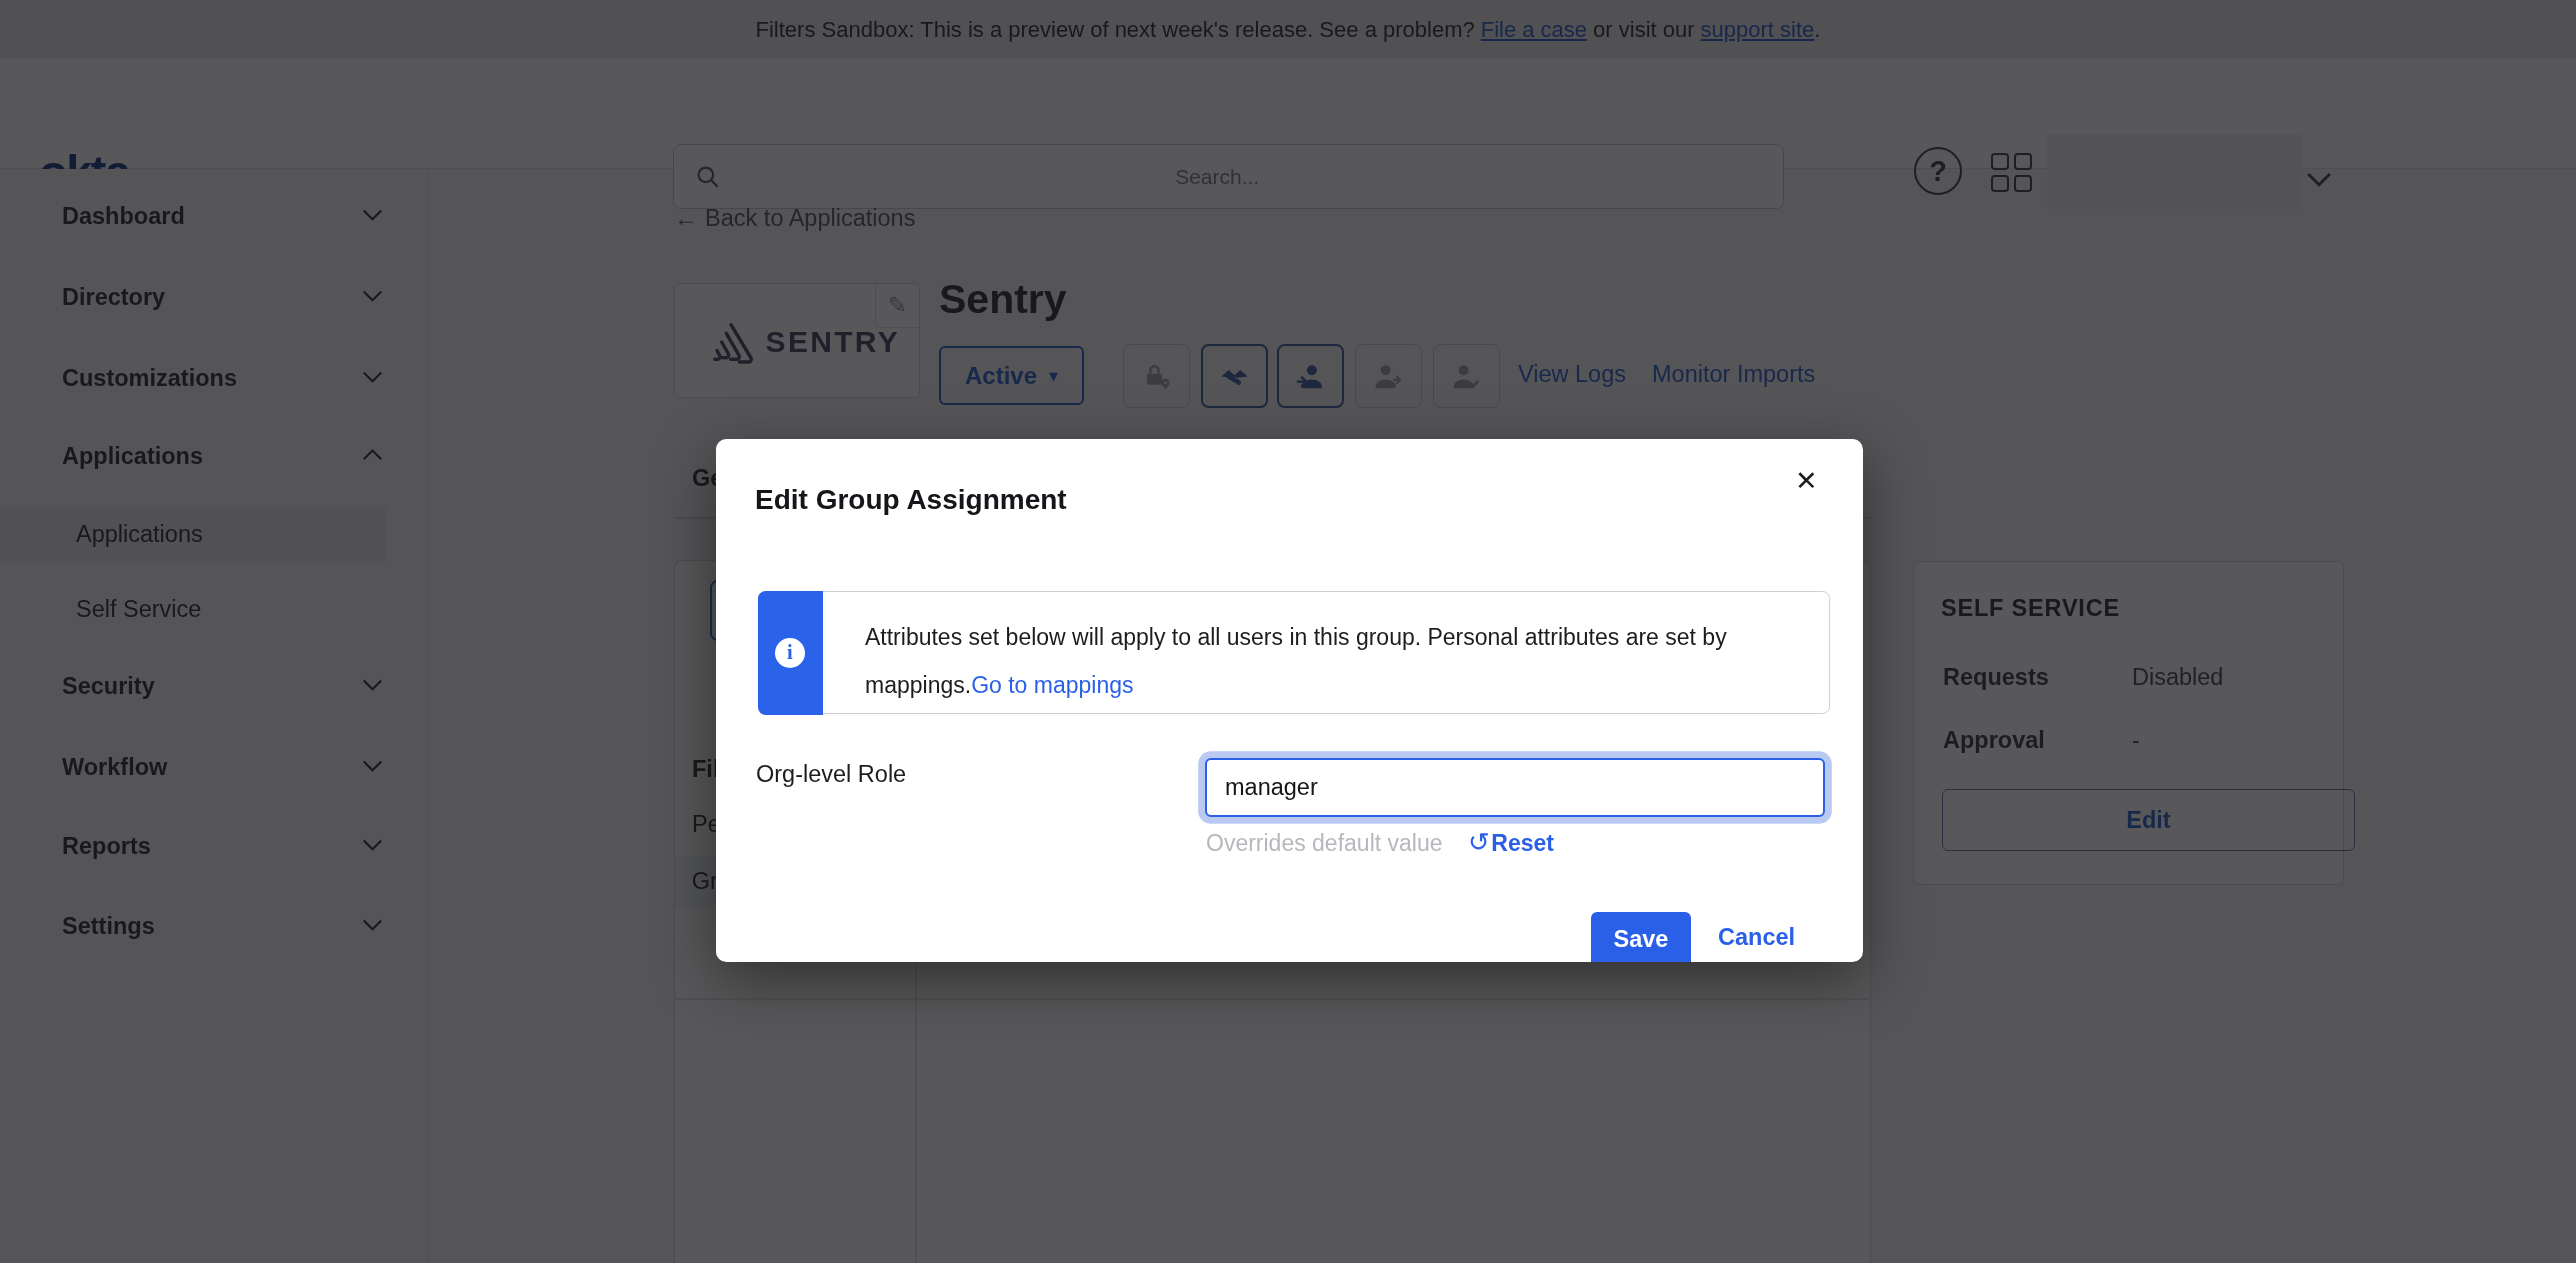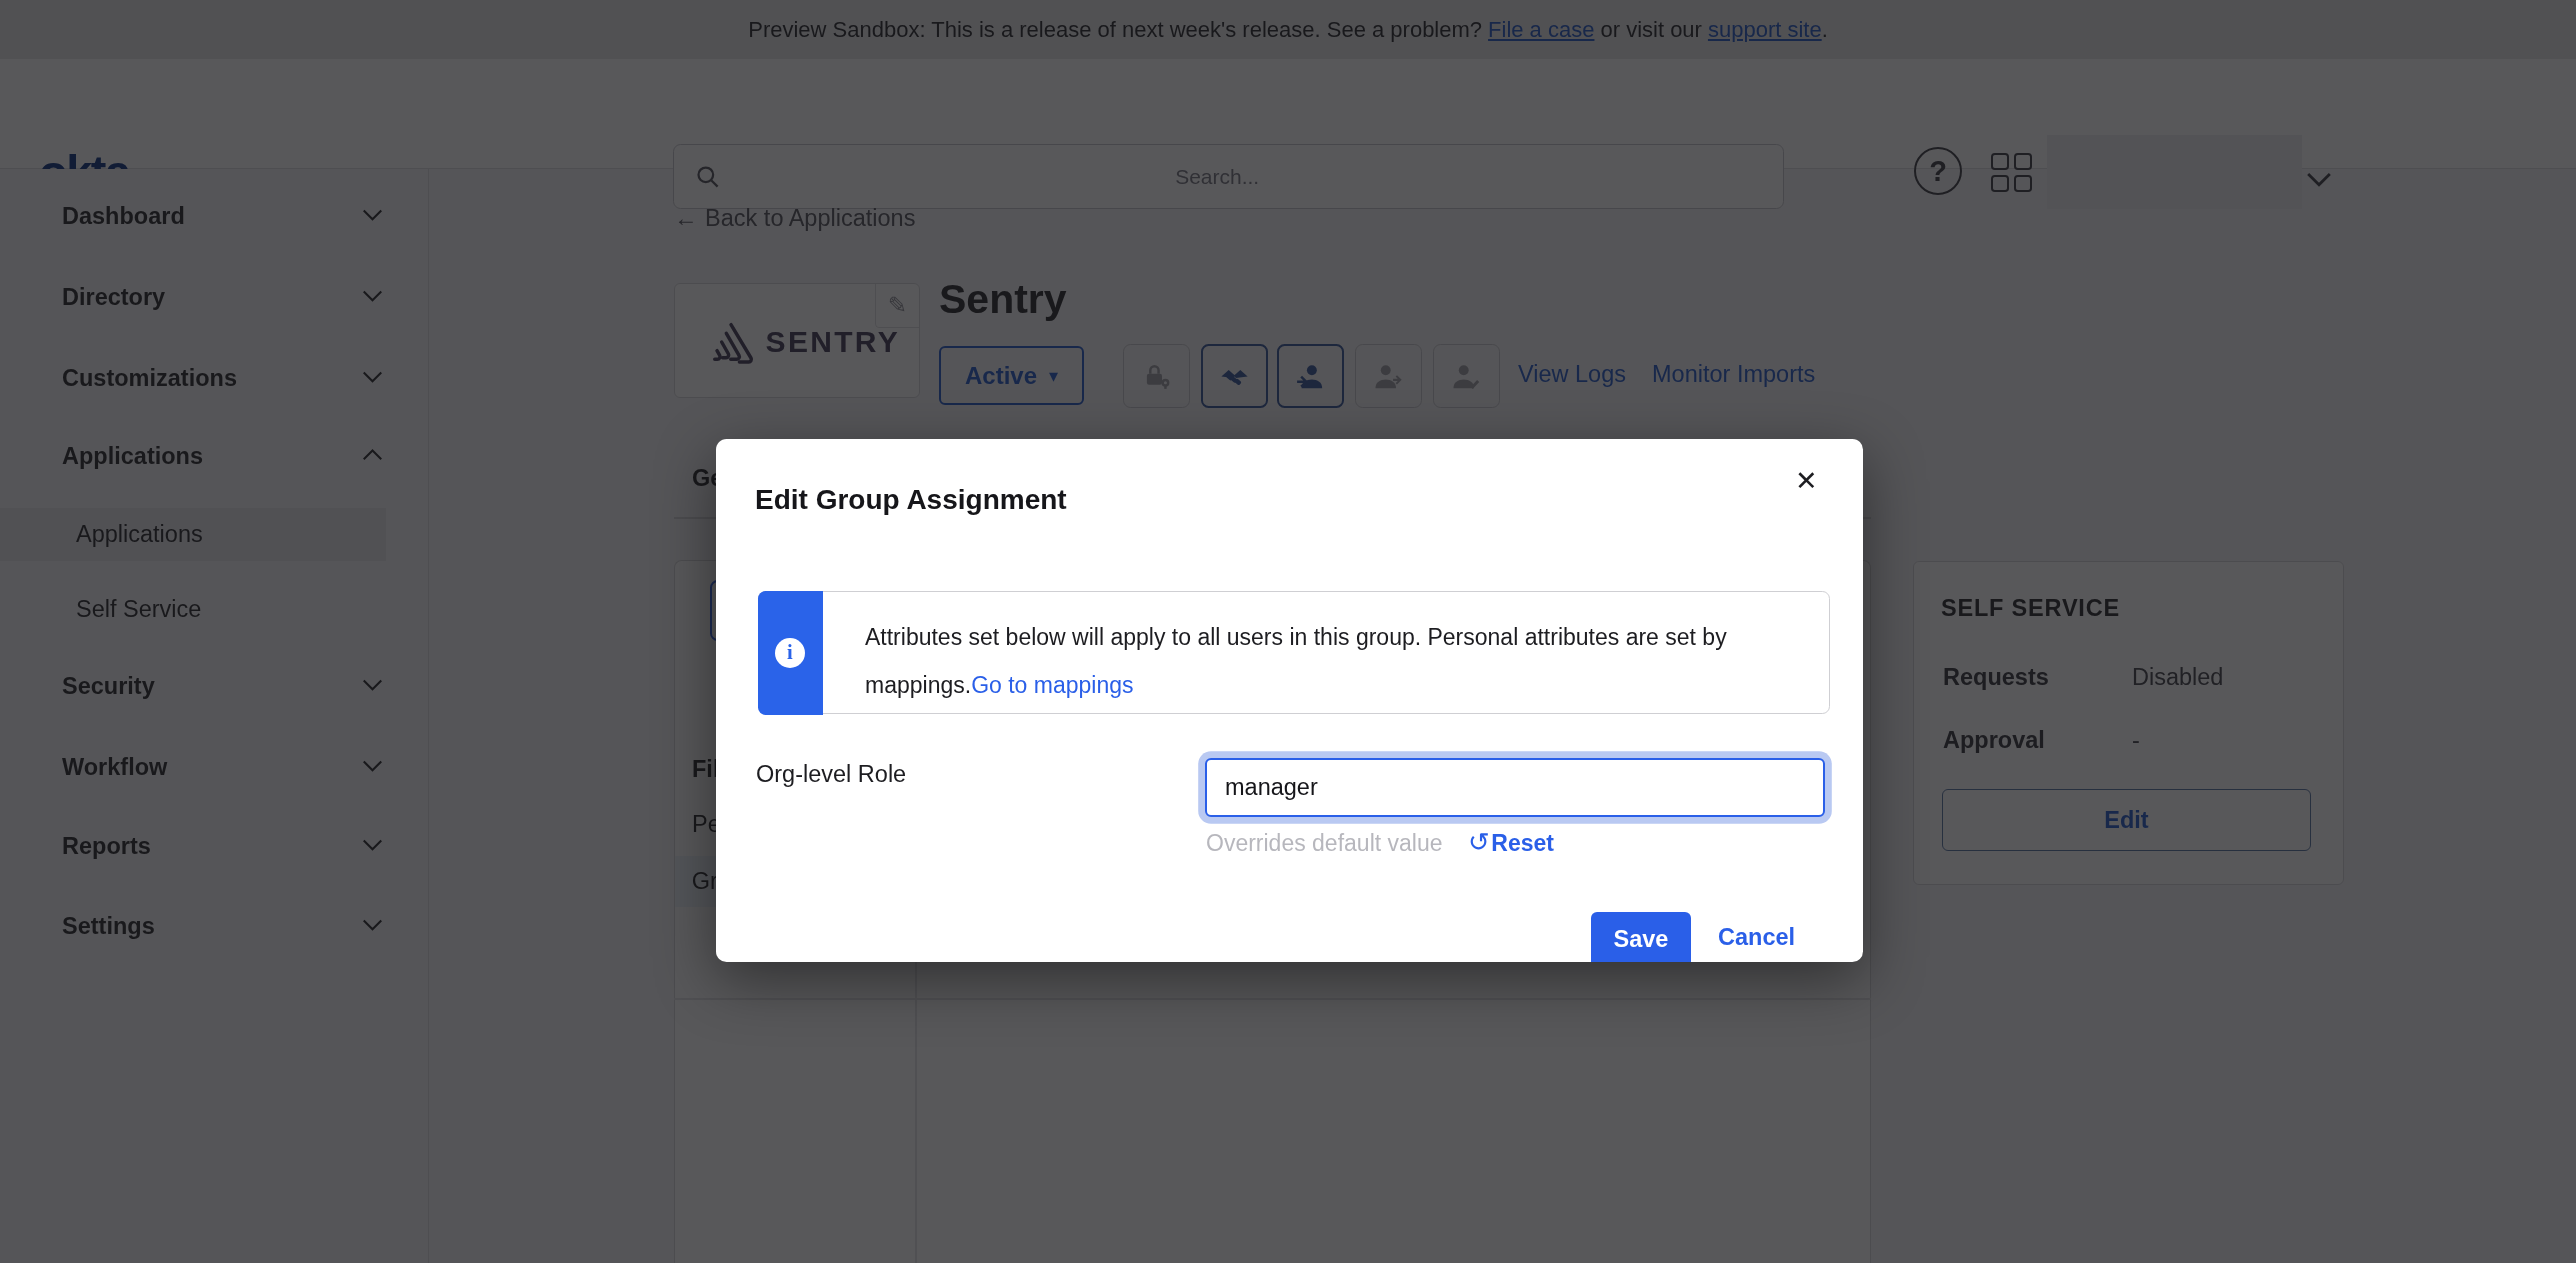--- a/index.html
+++ b/index.html
@@ -81,21 +81,21 @@
   #groups-row { left:675px; top:856px; width:239px; height:51px; background:#edf2fb; }
   #groups-row .lbl { margin-left:16.7px; font-size:23.5px; color:#1d1d21; line-height:51px; }
   #card-hline { left:674px; top:998px; width:1197px; height:1.5px; background:#e2e2e5; }
 
   
   #ss-card { left:1913px; top:561px; width:431px; height:324px; background:#fff;
     border:1.5px solid #d4d4d8; border-radius:6px; }
   #ss-title { position:absolute; left:27px; top:33px; font-size:23.5px; font-weight:700; letter-spacing:0.8px; color:#1d1d21; }
   .ss-label { position:absolute; left:29px; font-size:23.5px; font-weight:700; color:#2c2c33; }
   .ss-value { position:absolute; left:218px; font-size:23.5px; color:#3a3a42; }
-  #ss-edit { position:absolute; left:28px; top:227px; width:369px; height:62px; border:1.5px solid #51709f;
+  #ss-edit { position:absolute; left:28px; top:227px; width:413px; height:62px; border:1.5px solid #51709f;
     border-radius:6px; background:transparent; display:flex; align-items:center; justify-content:center;
     font-size:23.5px; font-weight:700; color:#1c54c8; cursor:pointer; }
 
   
   #dim-overlay { left:0; top:0; width:2576px; height:1264px; background:rgba(23,23,27,0.72); z-index:50; }
   #modal { left:716px; top:439px; width:1147px; height:523px; background:#fff; border-radius:10.6px; z-index:60;
     box-shadow:0 18px 61px rgba(0,0,0,0.45); overflow:hidden; }
   #modal-close { position:absolute; left:1079px; top:29px; font-size:27px; color:#1d1d21; cursor:pointer; line-height:1; }
   #modal-title { position:absolute; left:39px; top:45px; font-size:28px; font-weight:700; color:#16161a; }
 
@@ -122,21 +122,21 @@
   #cancel-btn { position:absolute; left:1002px; top:485px; font-size:23.5px; font-weight:700; color:#2a5fe8; cursor:pointer; }
 
   svg { display:block; }
 </style>
 </head>
 <body>
 
 <div id="screen">
 
   <div id="banner" class="abs">
-    <span>Preview Sandbox: This is a release of next week's release. See a problem?</span>
+    <span>Filters Sandbox: This is a preview of next week's release. See a problem?</span>
     <a class="gap">File a case</a>
     <span class="gap">or visit our</span>
     <a class="gap">support site</a>
     <span>.</span>
   </div>
 
   <div id="header" class="abs">
     <div id="okta-logo" class="abs">okta</div>
     <div id="search-box" class="abs">
       <span>

